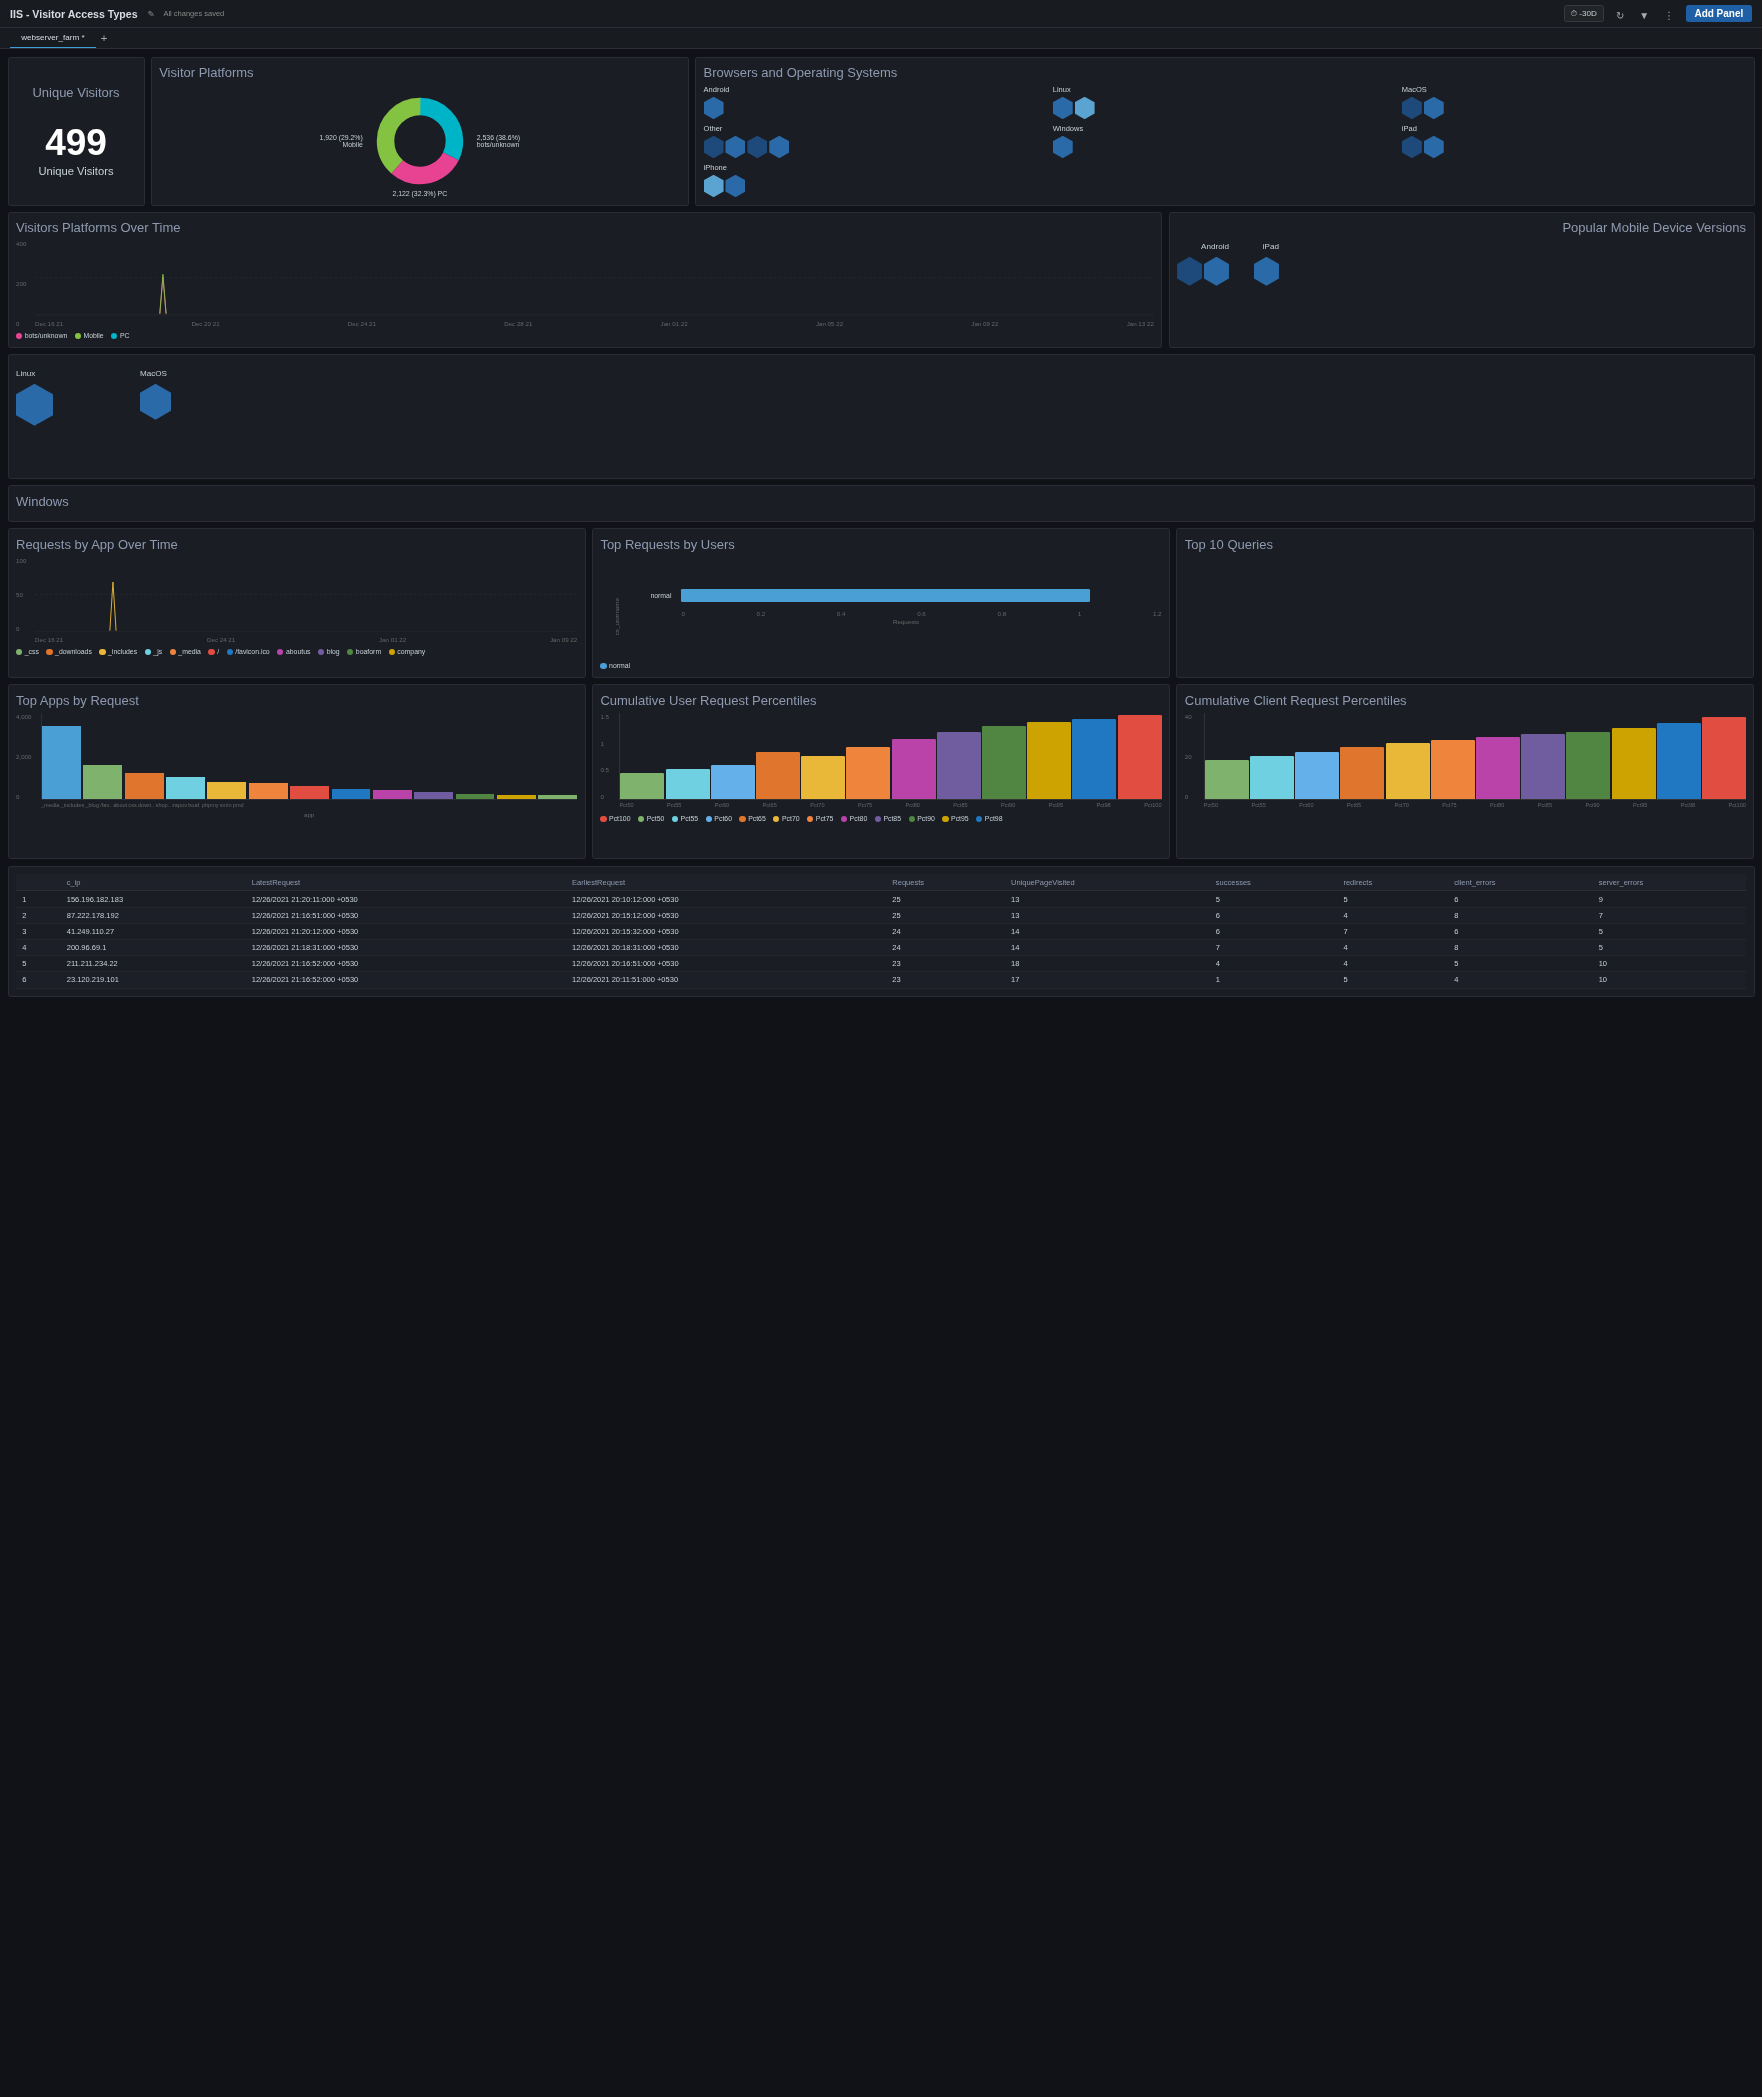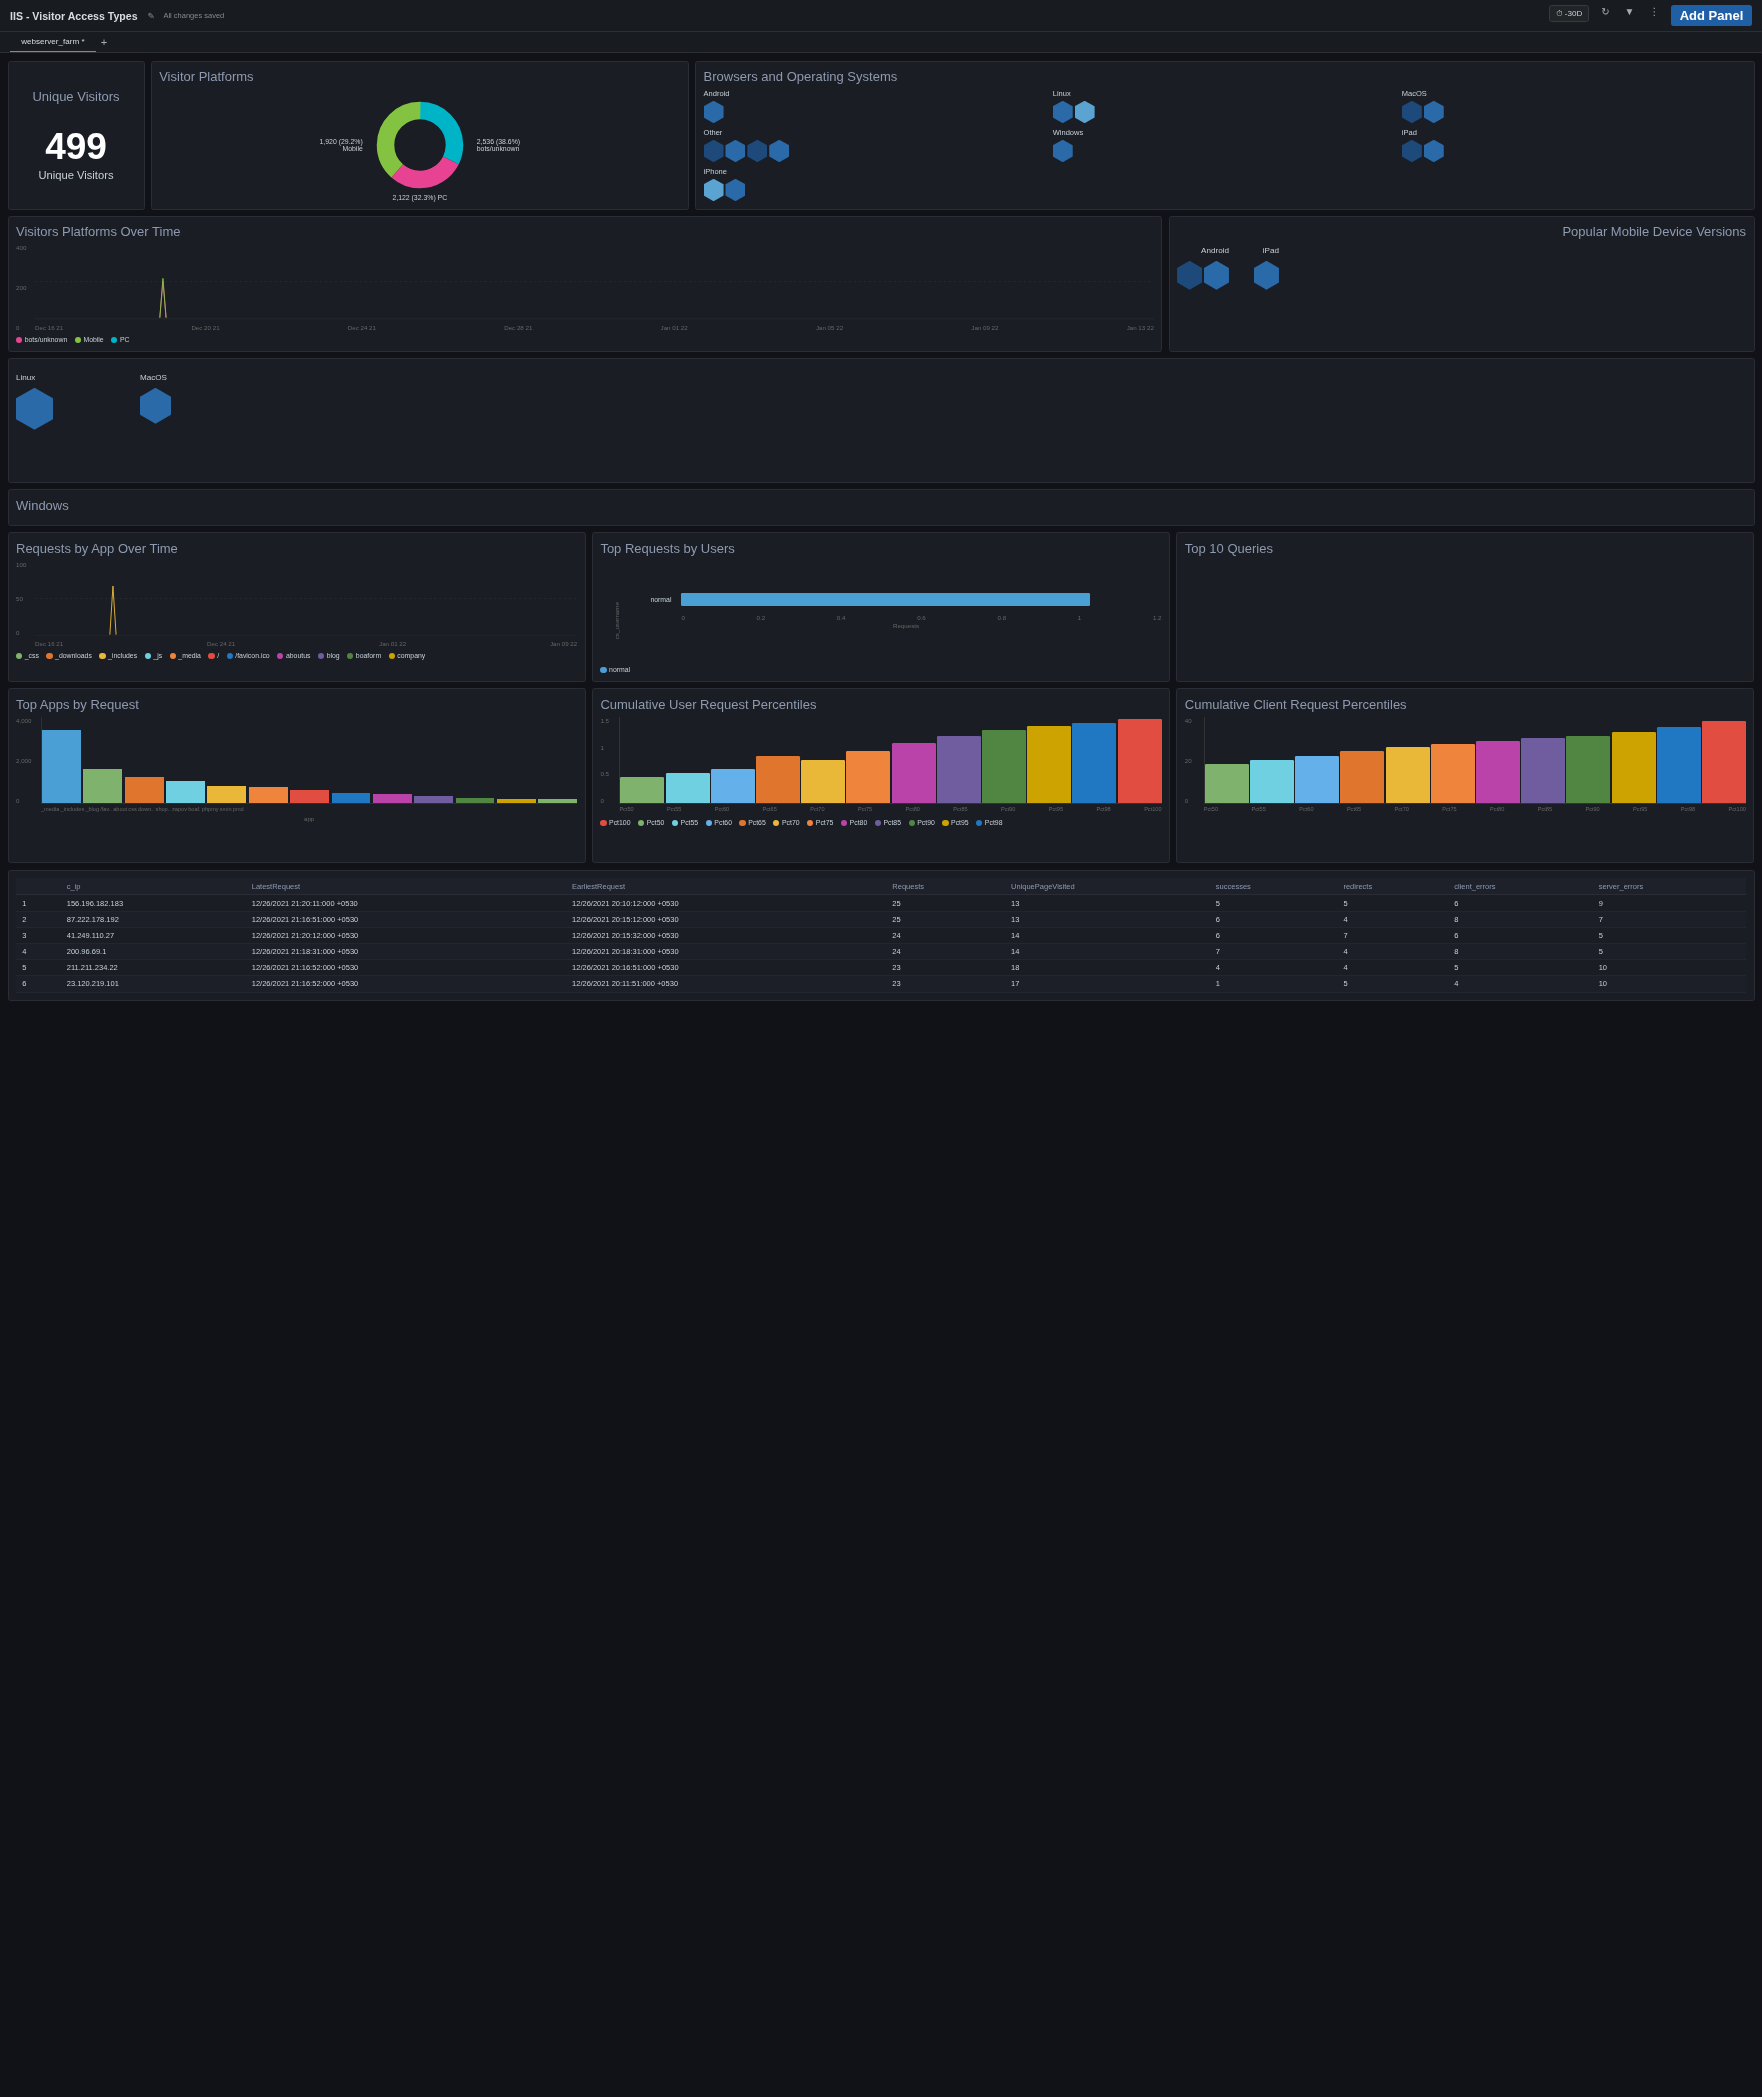--- a/index.html
+++ b/index.html
@@ -36,39 +36,39 @@
       font-size: 8.7px;
     }
     .topbar-saved {
       color: #888;
       font-size: 7.5px;
       margin-left: 2.5px;
     }
     .topbar-right {
       margin-left: auto;
       display: flex;
-      align-items: flex-start;
+      align-items: flex-end;
       gap: 8.7px;
     }
     .topbar-timerange {
       color: #c7d0d9;
       font-size: 8.1px;
       background: #222528;
       padding: 2.5px 6.2px;
       border-radius: 2.5px;
       border: 0.6px solid #363b42;
       cursor: pointer;
     }
     .topbar-btn {
       background: #1e5fa5;
       color: #fff;
       border: none;
       padding: 3.1px 8.7px;
       border-radius: 2.5px;
-      font-size: 13px;
+      font-size: 10px;
       cursor: pointer;
       font-weight: 600;
     }
     .topbar-icon-btn {
       color: #aaa;
       cursor: pointer;
       font-size: 10px;
       padding: 1.2px 3.1px;
     }
     

